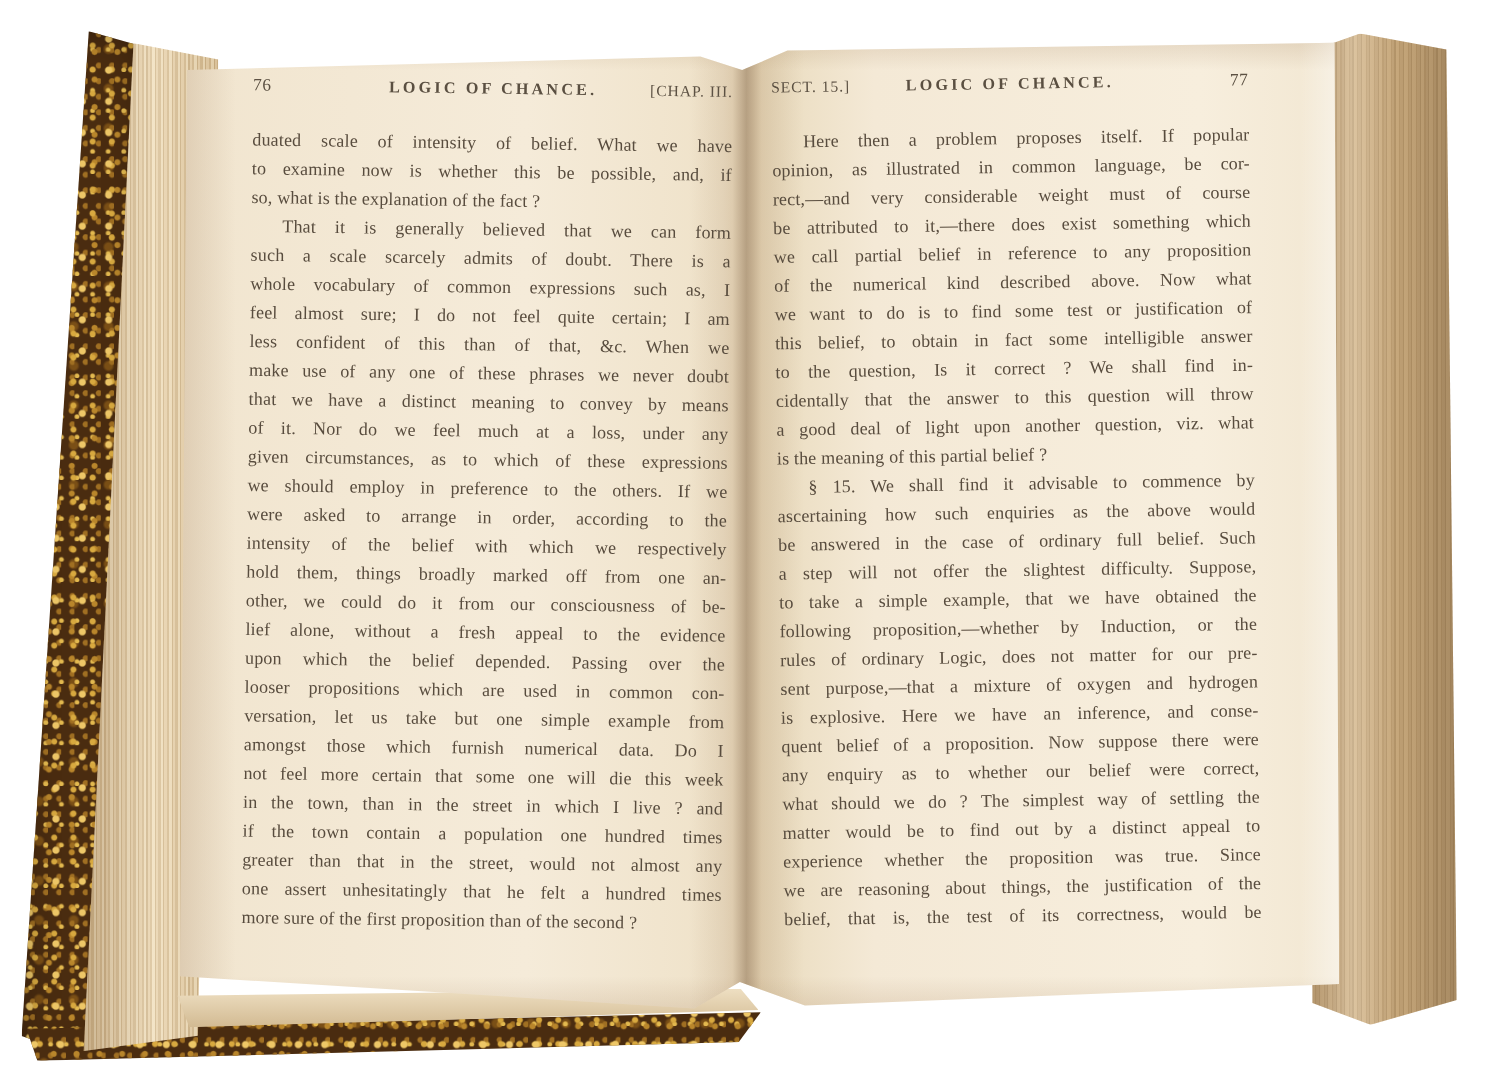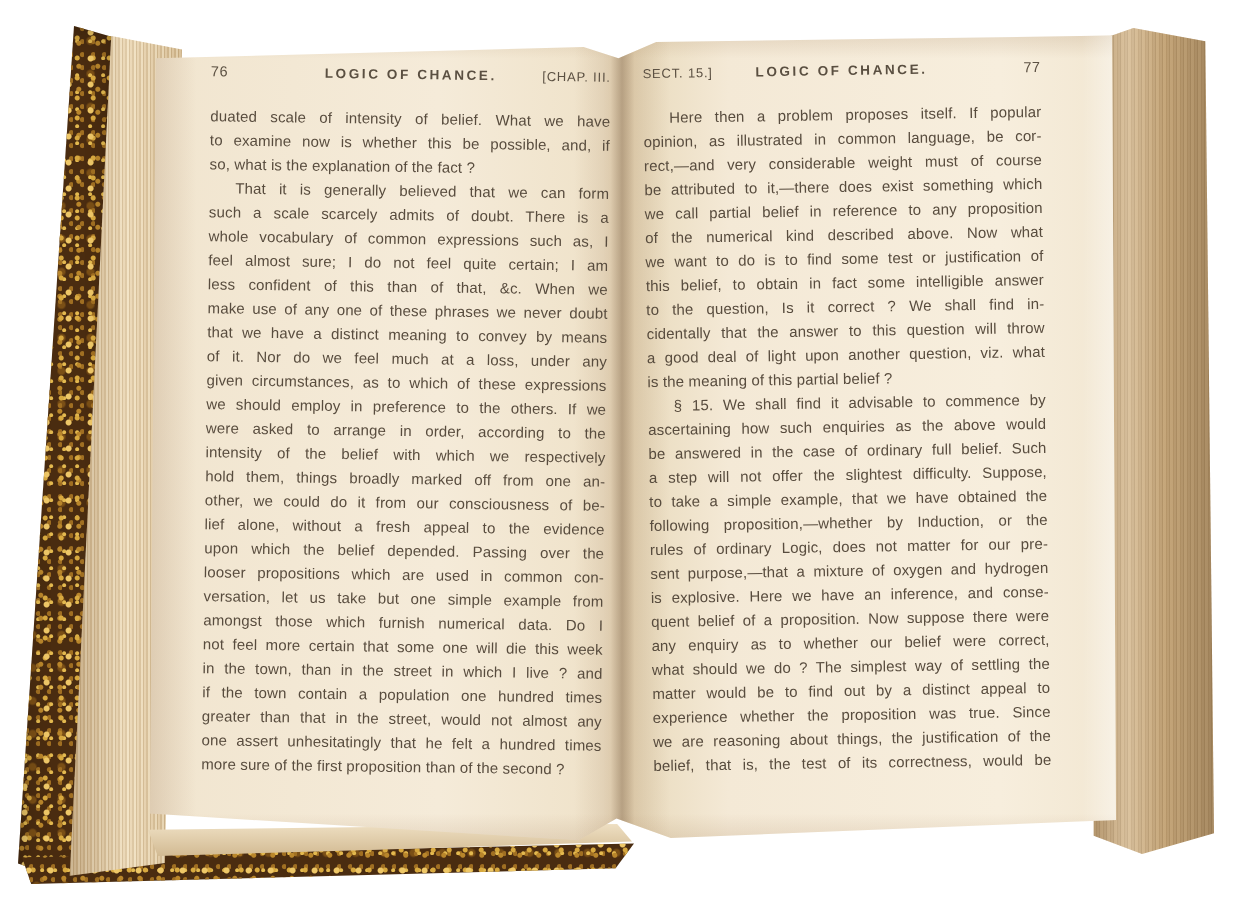--- a/index.html
+++ b/index.html
@@ -1,17 +1,17 @@
 <!DOCTYPE html>
 <html><head>
 <meta charset="utf-8">
 <style>
   html,body{margin:0;padding:0;background:#ffffff;}
   .stage{position:relative;width:1252px;height:900px;background:#ffffff;overflow:hidden;
-         font-family:Liberation Sans, sans-serif;}
+         font-family:Liberation Serif, serif;}
 
   
   .gilt{
     background-color:#4a2c10;
     background-image:
       radial-gradient(circle at 30% 25%, #eec767 0 2.5px, rgba(238,199,103,0) 3.5px),
       radial-gradient(circle at 70% 60%, #d8a93f 0 2px, rgba(216,169,63,0) 3px),
       radial-gradient(circle at 20% 75%, #b9862b 0 2px, rgba(185,134,43,0) 3px),
       radial-gradient(circle at 55% 90%, #e3b94f 0 1.5px, rgba(227,185,79,0) 2.5px),
       radial-gradient(circle at 85% 20%, #a06f22 0 2px, rgba(160,111,34,0) 3px),

